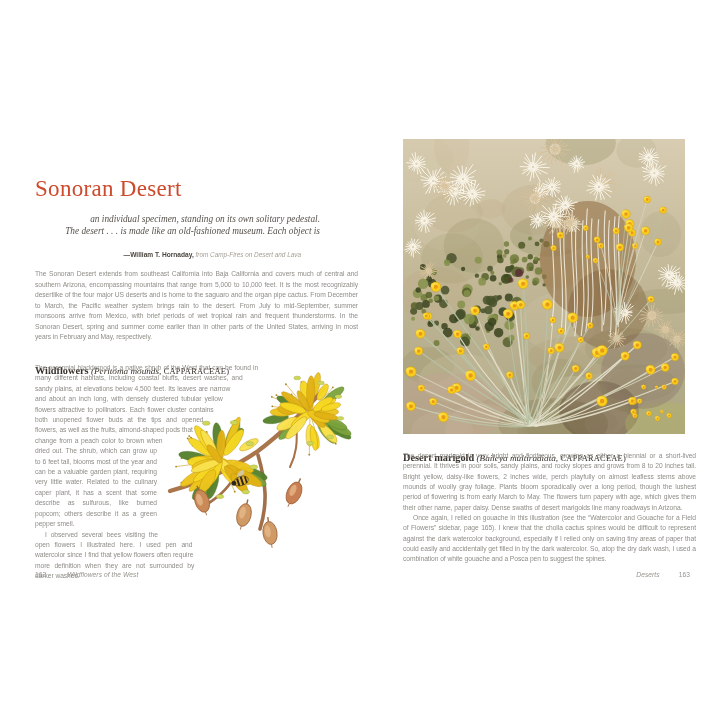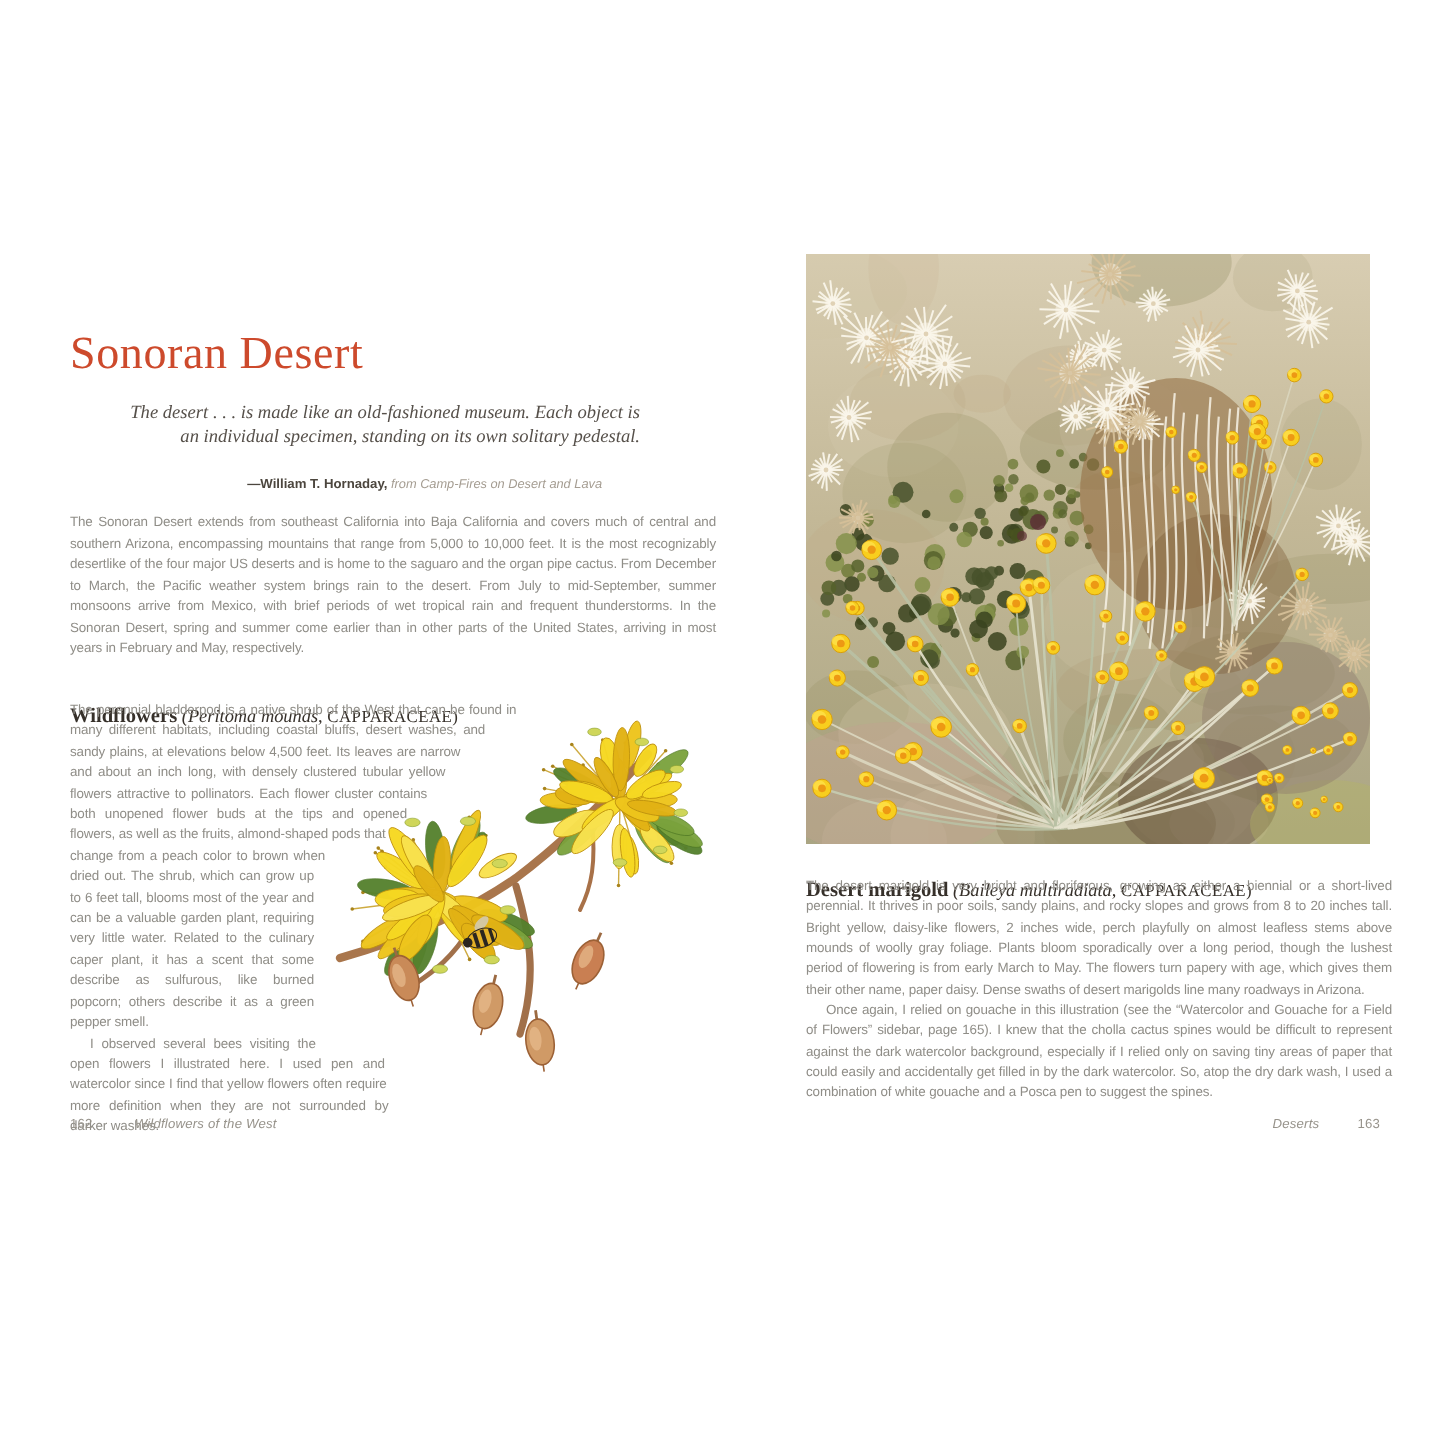--- a/index.html
+++ b/index.html
@@ -1,18 +1,18 @@
 <!DOCTYPE html>
 <html><head>
 <meta charset="utf-8">
 <style>
   *{margin:0;padding:0;box-sizing:border-box}
   html,body{width:720px;height:720px;background:#ffffff;overflow:hidden;position:relative;
     font-family:"Liberation Sans",sans-serif;}
-  .page{position:absolute;top:0;height:584px}
+  .page{position:absolute;top:12px;height:584px}
   .page-left{left:35px;width:323px}
   .page-right{left:403px;width:293px}
 
   .chapter-title{position:absolute;top:163px;left:0;
     font:400 23px/27px "Liberation Serif",serif;color:#cd4a2c;letter-spacing:.3px}
 
   .epigraph{position:absolute;top:201px;left:0;right:38px;text-align:right;
     font:italic 9.3px/12.4px "Liberation Serif",serif;color:#56504a}
   .epigraph-attr{position:absolute;top:231px;left:0;right:57px;text-align:right}
   .attr-name{font:700 6.6px "Liberation Sans",sans-serif;color:#4c463e}
@@ -48,22 +48,22 @@
 </style>
 </head>
 <body>
 
 <div>
 
   <div class="page page-left">
     <h1 class="chapter-title">Sonoran Desert</h1>
 
     <div class="epigraph">
+      <div>an individual specimen, standing on its own solitary pedestal.</div>
       <div>The desert . . . is made like an old-fashioned museum. Each object is</div>
-      <div>an individual specimen, standing on its own solitary pedestal.</div>
     </div>
     <div class="epigraph-attr">
       <span class="attr-name">—William T. Hornaday,</span><span class="attr-src"> from Camp-Fires on Desert and Lava</span>
     </div>
 
     <p class="intro body-copy">The Sonoran Desert extends from southeast California into Baja California and covers much of central and southern Arizona, encompassing mountains that range from 5,000 to 10,000 feet. It is the most recognizably desertlike of the four major US deserts and is home to the saguaro and the organ pipe cactus. From December to March, the Pacific weather system brings rain to the desert. From July to mid-September, summer monsoons arrive from Mexico, with brief periods of wet tropical rain and frequent thunderstorms. In the Sonoran Desert, spring and summer come earlier than in other parts of the United States, arriving in most years in February and May, respectively.</p>
 
     <h2 class="species-heading">
       <span class="sp-name">Wildflowers</span><span class="sp-latin"> (Peritoma mounds,</span><span class="sp-fam"> CAPPARACEAE)</span>
     </h2>

